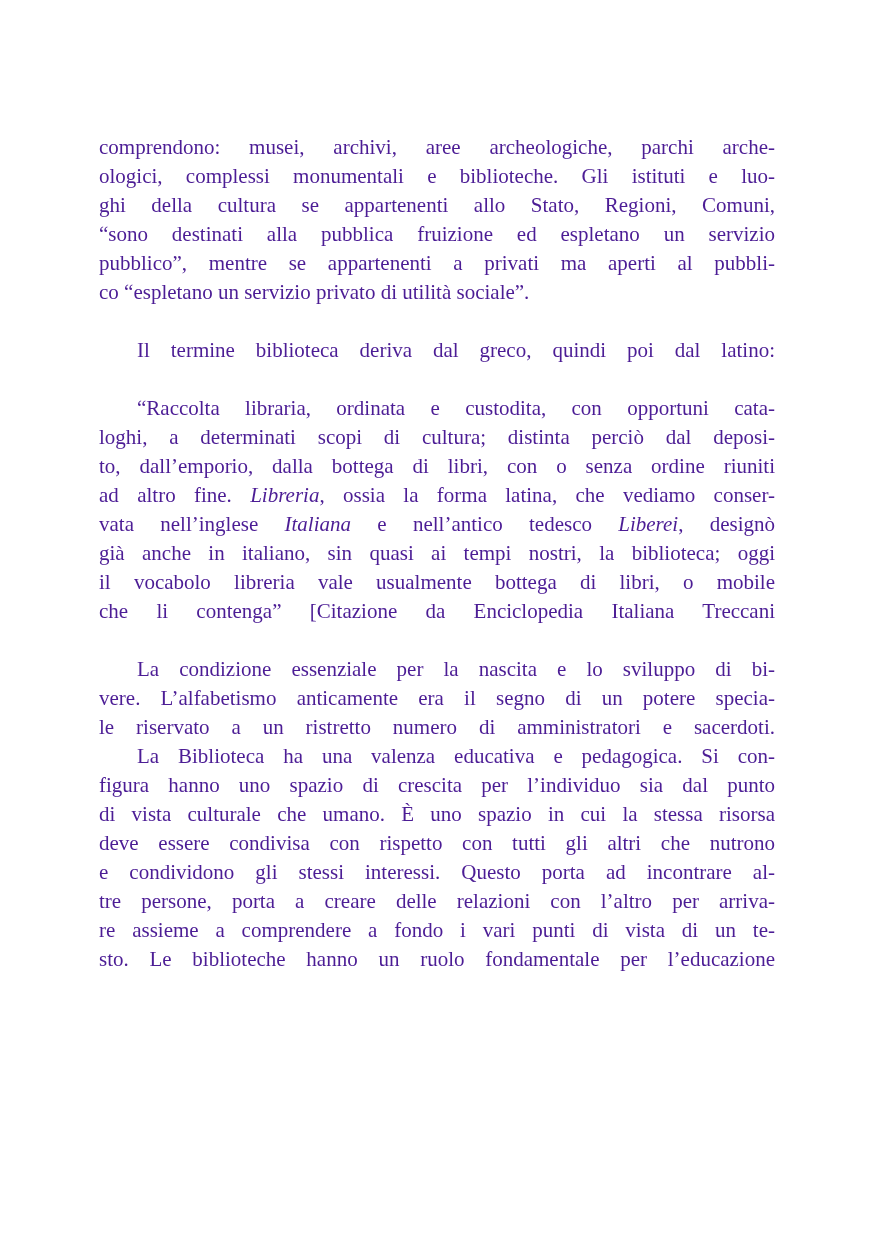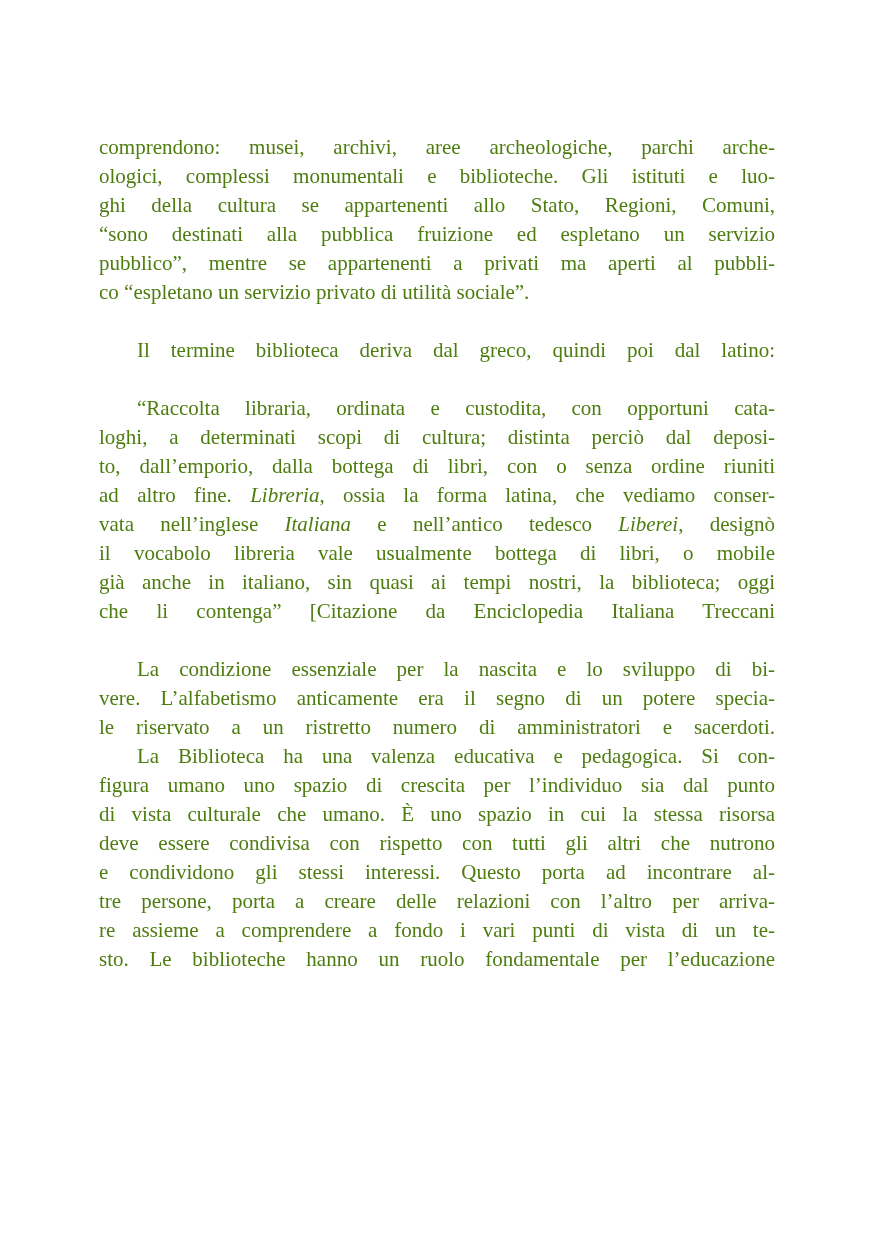--- a/index.html
+++ b/index.html
@@ -7,21 +7,21 @@
     padding: 0;
     background: #ffffff;
   }
   .page {
     position: relative;
     width: 874px;
     height: 996px;
     background: #ffffff;
     overflow: hidden;
     font-family: "Liberation Serif", "DejaVu Serif", serif;
-    color: #4d7c0f;
+    color: #4c1d95;
   }
   .text-block {
     position: absolute;
     left: 99px;
     top: 133px;
     width: 676px;
     font-size: 21px;
     line-height: 29px;
   }
   .paragraph { margin: 0; }
@@ -61,32 +61,32 @@
       </div>
       <div class="paragraph gap">
         <div class="line firstline">Il termine biblioteca deriva dal greco, quindi poi dal latino:</div>
       </div>
       <div class="paragraph gap">
         <div class="line firstline">“Raccolta libraria, ordinata e custodita, con opportuni cata-</div>
         <div class="line">loghi, a determinati scopi di cultura; distinta perciò dal deposi-</div>
         <div class="line">to, dall’emporio, dalla bottega di libri, con o senza ordine riuniti</div>
         <div class="line">ad altro fine. <i>Libreria</i>, ossia la forma latina, che vediamo conser-</div>
         <div class="line">vata nell’inglese <i>Italiana</i> e nell’antico tedesco <i>Liberei</i>, designò</div>
+        <div class="line">già anche in italiano, sin quasi ai tempi nostri, la biblioteca; oggi</div>
         <div class="line">il vocabolo libreria vale usualmente bottega di libri, o mobile</div>
-        <div class="line">già anche in italiano, sin quasi ai tempi nostri, la biblioteca; oggi</div>
         <div class="line">che li contenga” [Citazione da Enciclopedia Italiana Treccani</div>
       </div>
       <div class="paragraph gap">
         <div class="line firstline">La condizione essenziale per la nascita e lo sviluppo di bi-</div>
         <div class="line">vere. L’alfabetismo anticamente era il segno di un potere specia-</div>
         <div class="line">le riservato a un ristretto numero di amministratori e sacerdoti.</div>
       </div>
       <div class="paragraph">
         <div class="line firstline">La Biblioteca ha una valenza educativa e pedagogica. Si con-</div>
-        <div class="line">figura umano uno spazio di crescita per l’individuo sia dal punto</div>
+        <div class="line">figura hanno uno spazio di crescita per l’individuo sia dal punto</div>
         <div class="line">di vista culturale che umano. È uno spazio in cui la stessa risorsa</div>
         <div class="line">deve essere condivisa con rispetto con tutti gli altri che nutrono</div>
         <div class="line">e condividono gli stessi interessi. Questo porta ad incontrare al-</div>
         <div class="line">tre persone, porta a creare delle relazioni con l’altro per arriva-</div>
         <div class="line">re assieme a comprendere a fondo i vari punti di vista di un te-</div>
         <div class="line">sto. Le biblioteche hanno un ruolo fondamentale per l’educazione</div>
       </div>
     </div>
   <div class="page-number">6</div>
 </div>

